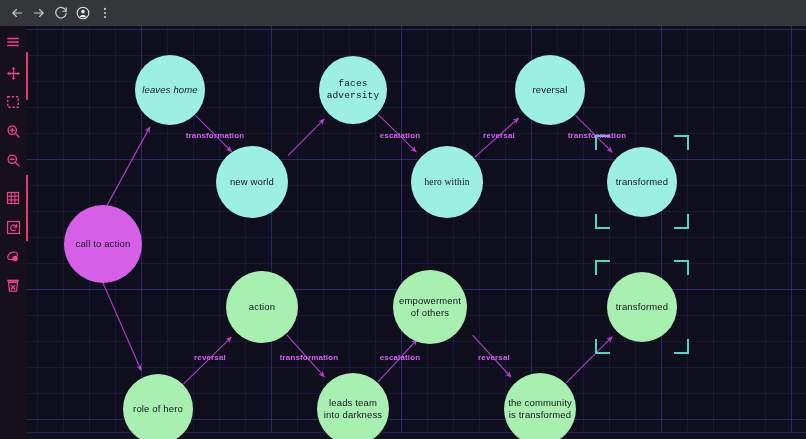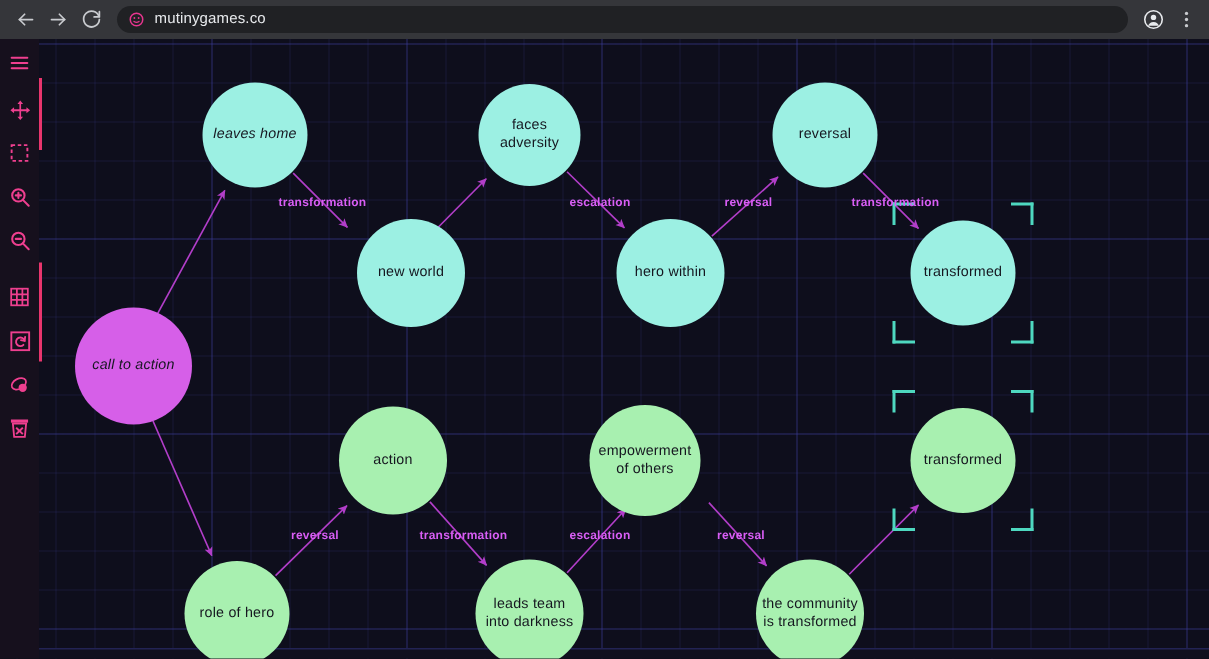--- a/index.html
+++ b/index.html
@@ -196,29 +196,20 @@
     </svg>
   </div>
 
   <div class="nav-btn">
     <svg width="14" height="14" viewBox="0 0 24 24" fill="none" stroke="currentColor" stroke-width="2" stroke-linecap="round" stroke-linejoin="round">
       <path d="M20.5 8.5A9 9 0 1 0 21 12"></path>
       <polyline points="21,3 21,9 15,9"></polyline>
     </svg>
   </div>
 
-  <div id="omnibox">
-    <svg id="site-icon" viewBox="0 0 24 24">
-      <circle cx="12" cy="12" r="10" fill="none" stroke="#e8358f" stroke-width="2.4"></circle>
-      <circle cx="8.6" cy="9.6" r="1.5" fill="#e8358f"></circle>
-      <circle cx="15.4" cy="9.6" r="1.5" fill="#e8358f"></circle>
-      <path d="M8 15.2 Q12 18 16 15.2" fill="none" stroke="#e8358f" stroke-width="2.2" stroke-linecap="round"></path>
-    </svg>
-    <span id="omnibox-text" title="Search or type URL">mutinygames.co</span>
-  </div>
 
   <div class="chrome-right">
     <div class="nav-btn" id="profile-icon">
       <svg width="14" height="14" viewBox="0 0 24 24">
         <circle cx="12" cy="12" r="10" fill="none" stroke="#e8eaed" stroke-width="1.8"></circle>
         <circle cx="12" cy="9.6" r="3.1" fill="#e8eaed"></circle>
         <path d="M5.8 19.2a6.6 6.6 0 0 1 12.4 0" fill="#e8eaed"></path>
       </svg>
     </div>
     <div class="nav-btn" id="menu-icon">
@@ -251,25 +242,25 @@
           <line x1="575.4558441227157" y1="89.45584412271572" x2="612.301515190165" y2="126.301515190165" stroke="#b23ec9" stroke-width="1.1" marker-end="url(#arrowhead)"></line>
           <line x1="101.99777824063361" y1="254.66157513478532" x2="141.20233284733473" y2="344.5053461084754" stroke="#b23ec9" stroke-width="1.1" marker-end="url(#arrowhead)"></line>
           <line x1="183.70177694946474" y1="357.7924879918711" x2="231.30065531036155" y2="311.1089726763762" stroke="#b23ec9" stroke-width="1.1" marker-end="url(#arrowhead)"></line>
           <line x1="286.63182357587976" y1="308.6092967553817" x2="324.3738266550586" y2="350.9135199869888" stroke="#b23ec9" stroke-width="1.1" marker-end="url(#arrowhead)"></line>
           <line x1="378.0741975866703" y1="355.79182815063433" x2="417.18203530233797" y2="313.3556638208673" stroke="#b23ec9" stroke-width="1.1" marker-end="url(#arrowhead)"></line>
           <line x1="472.6026465920559" y1="309.0803220687065" x2="511.02858411951564" y2="351.22489871172684" stroke="#b23ec9" stroke-width="1.1" marker-end="url(#arrowhead)"></line>
           <line x1="566.1629509039022" y1="356.83704909609776" x2="612.301515190165" y2="310.698484809835" stroke="#b23ec9" stroke-width="1.1" marker-end="url(#arrowhead)"></line>
         </g>
     </svg>
     <div id="node-layer">
-        <div class="node" style="left: 50px; top: 179px; width: 78px; height: 78px; background: rgb(214, 95, 232); font-style: italic;">call to action</div>
+        <div class="node" style="left: 64px; top: 179px; width: 78px; height: 78px; background: rgb(214, 95, 232);">call to action</div>
         <div class="node" style="left: 135px; top: 29px; width: 70px; height: 70px; background: rgb(156, 240, 227); font-style: italic;">leaves home</div>
-        <div class="node" style="left: 238px; top: 120px; width: 72px; height: 72px; background: rgb(156, 240, 227);">new world</div>
-        <div class="node" style="left: 319px; top: 30px; width: 68px; height: 68px; background: rgb(156, 240, 227);">faces adversity</div>
-        <div class="node" style="left: 411px; top: 120px; width: 72px; height: 72px; background: rgb(156, 240, 227);">hero within</div>
+        <div class="node" style="left: 216px; top: 120px; width: 72px; height: 72px; background: rgb(156, 240, 227);">new world</div>
+        <div class="node" style="left: 319px; top: 30px; width: 68px; height: 68px; background: rgb(156, 240, 227); font-family: Liberation Mono, monospace;">faces adversity</div>
+        <div class="node" style="left: 411px; top: 120px; width: 72px; height: 72px; background: rgb(156, 240, 227); font-family: Liberation Serif, serif;">hero within</div>
         <div class="node" style="left: 515px; top: 29px; width: 70px; height: 70px; background: rgb(156, 240, 227);">reversal</div>
         <div class="node" style="left: 607px; top: 121px; width: 70px; height: 70px; background: rgb(156, 240, 227);">transformed</div>
         <div class="selection-box" style="left: 595px; top: 109px; width: 94px; height: 94px;">
           <div class="sel-corner sel-tl" style="border-color: rgb(78, 216, 192);"></div>
           <div class="sel-corner sel-tr" style="border-color: rgb(78, 216, 192);"></div>
           <div class="sel-corner sel-bl" style="border-color: rgb(78, 216, 192);"></div>
           <div class="sel-corner sel-br" style="border-color: rgb(78, 216, 192);"></div>
         </div>
         <div class="node" style="left: 123px; top: 348px; width: 70px; height: 70px; background: rgb(168, 240, 176);">role of hero</div>
         <div class="node" style="left: 226px; top: 245px; width: 72px; height: 72px; background: rgb(168, 240, 176);">action</div>

